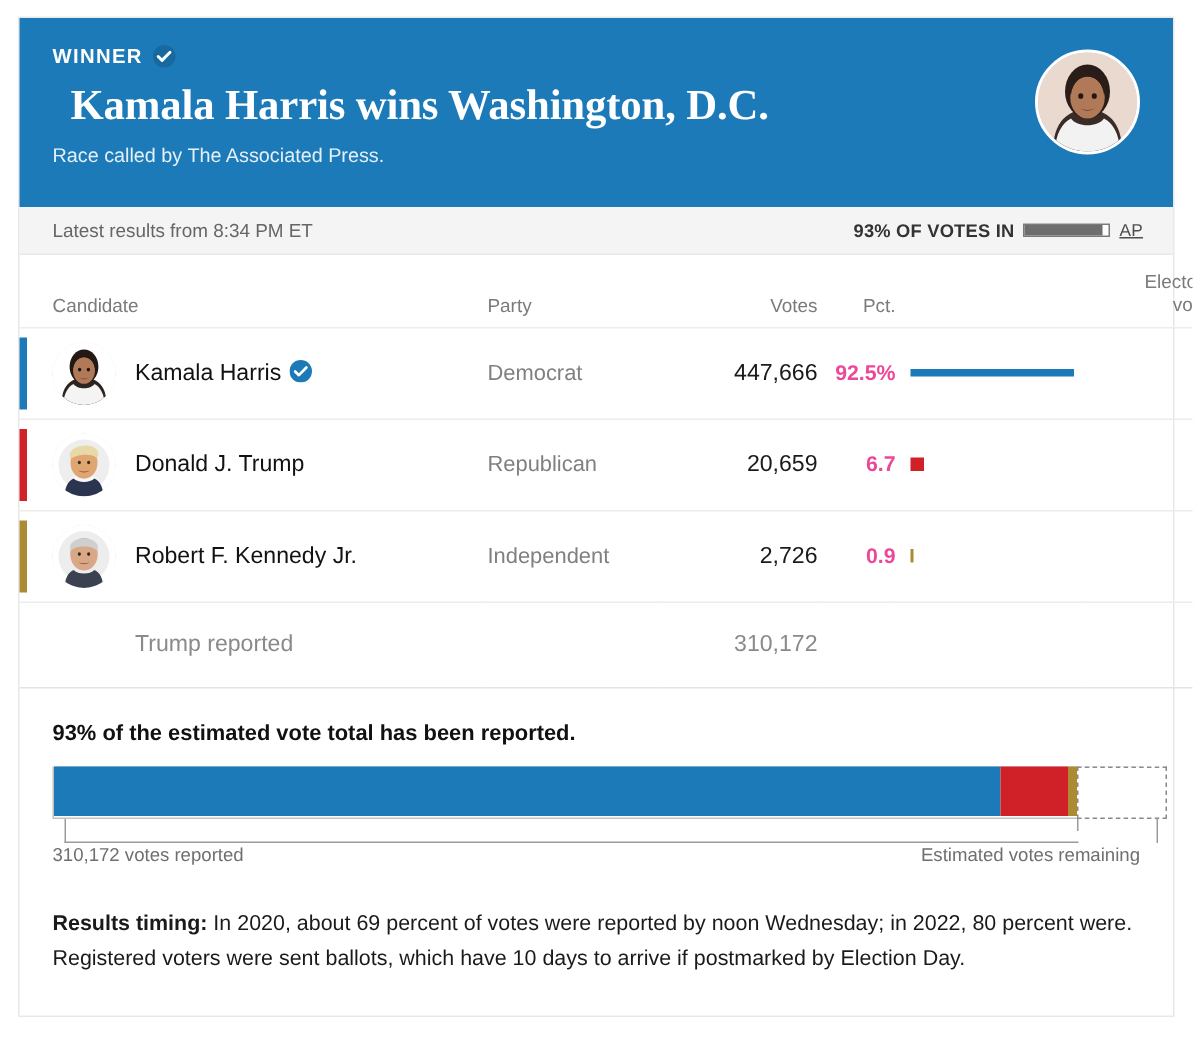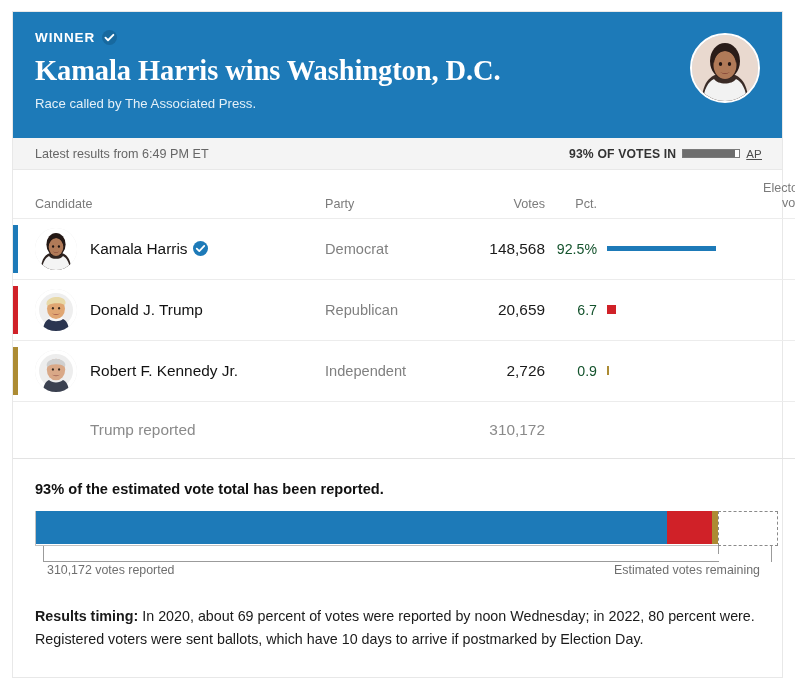--- a/index.html
+++ b/index.html
@@ -56,21 +56,21 @@
     height: 15px;
     border-radius: 50%;
     background: #17699f;
     display: inline-flex;
     align-items: center;
     justify-content: center;
   }
   .winner-check svg { display: block; }
 
   .hdr-title {
-    margin: 9px 0 0 0;
+    margin: 9px 0 0 12px;
     color: #ffffff;
     font-family: "Liberation Serif", serif;
     font-size: 28.5px;
     font-weight: bold;
     line-height: 1.12;
     letter-spacing: -0.1px;
   }
   .hdr-sub {
     margin: 9px 0 0 0;
     color: #e4f0f8;
@@ -220,22 +220,22 @@
     white-space: nowrap;
   }
   .votes-txt {
     font-size: 15.4px;
     color: #1a1a1a;
     padding-right: 4px;
     white-space: nowrap;
   }
   .pct-txt {
     font-size: 14.2px;
-    font-weight: normal;
-    color: #14532d;
+    font-weight: bold;
+    color: #ec4899;
     white-space: nowrap;
   }
   .bar-wrap {
     padding-left: 10px;
     height: 100%;
     display: flex;
     align-items: center;
   }
   .bar {
     height: 5px;
@@ -310,21 +310,21 @@
     width: 1px;
     background: #9b9b9b;
   }
   .meter-labels {
     position: relative;
     height: 20px;
     margin-top: 8px;
   }
   .lbl-left {
     position: absolute;
-    left: 12px;
+    left: 0;
     font-size: 12.4px;
     color: #6f6f6f;
     white-space: nowrap;
   }
   .lbl-right {
     position: absolute;
     right: 0;
     font-size: 12.4px;
     color: #6f6f6f;
     white-space: nowrap;
@@ -367,21 +367,21 @@
           <path d="M21 19 C24 9 42 9 45 19 C46 24 45 27 44 28 C43 20 38 16 33 16 C28 16 23 20 22 28 C21 27 20 24 21 19 Z" fill="#2a1c18"></path>
           <ellipse cx="28.5" cy="29" rx="1.7" ry="1.9" fill="#231613"></ellipse>
           <ellipse cx="37.5" cy="29" rx="1.7" ry="1.9" fill="#231613"></ellipse>
           <path d="M28 37 Q33 41 38 37 Q33 39.5 28 37 Z" fill="#7d3b32"></path>
           <path d="M22 44 C26 50 40 50 44 44 C50 47 54 54 55 66 L11 66 C12 54 16 47 22 44 Z" fill="#f2f2f2"></path>
         </svg>
       </div>
     </div>
 
     <div class="strip">
-      <span class="strip-left">Latest results from 6:49 PM ET</span>
+      <span class="strip-left">Latest results from 8:34 PM ET</span>
       <span class="strip-right">
         <span class="strip-pct">93% OF VOTES IN</span>
         <span class="mini-meter">
           <span class="mini-meter-fill"></span>
         </span>
         <a class="ap-mark" href="#">AP</a>
       </span>
     </div>
 
     <table class="tbl">
@@ -420,21 +420,21 @@
               <span class="cand-name"><span>Kamala Harris</span><span class="verified"><svg width="15" height="15" viewBox="0 0 16 16">
                       <circle cx="8" cy="8" r="8" fill="#1d7ab8"></circle>
                       <path d="M4 8.2 L6.7 10.8 L12 5.3" fill="none" stroke="#ffffff" stroke-width="1.9" stroke-linecap="round" stroke-linejoin="round"></path>
                     </svg></span></span>
             </div>
           </td>
           <td class="c-party">
             <div class="party-txt">Democrat</div>
           </td>
           <td class="c-votes">
-            <div class="votes-txt">148,568</div>
+            <div class="votes-txt">447,666</div>
           </td>
           <td class="c-pct">
             <div class="pct-txt">92.5%</div>
           </td>
           <td class="c-bar">
             <div class="bar-wrap">
                 <span class="bar" style="width:109px;background:#1d7ab8"></span>
               </div>
           </td>
           <td class="c-ev">

